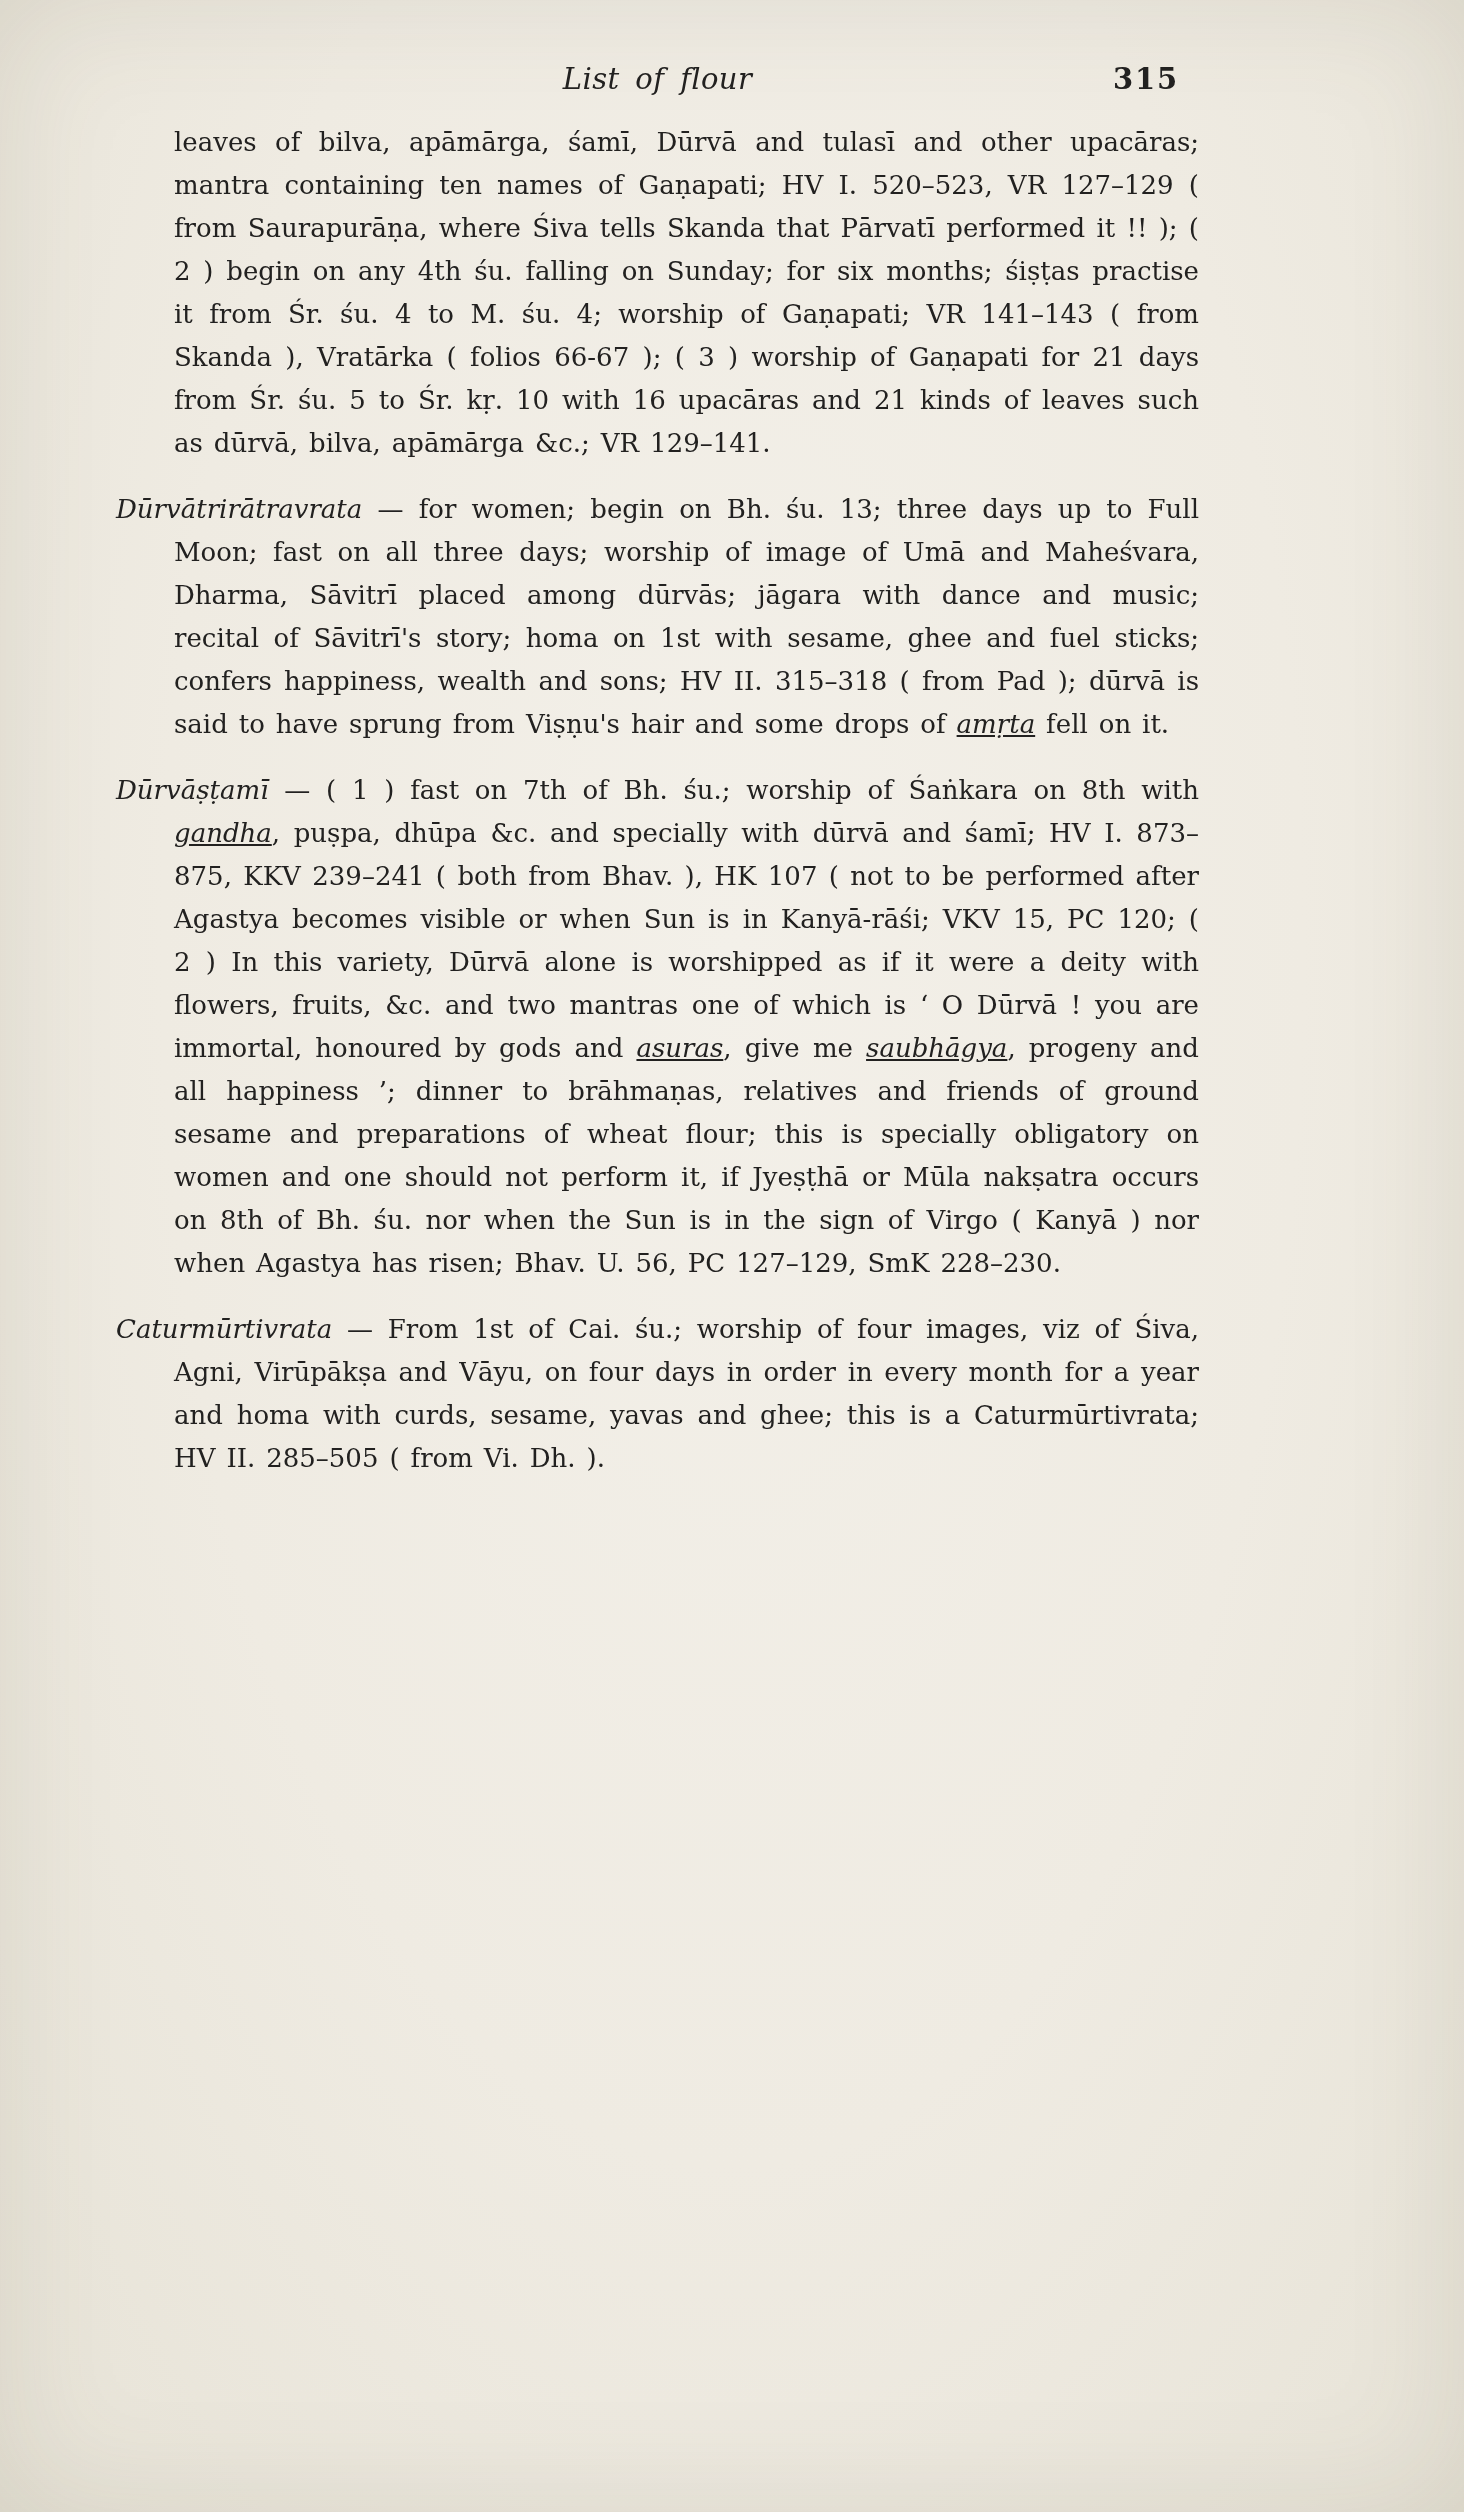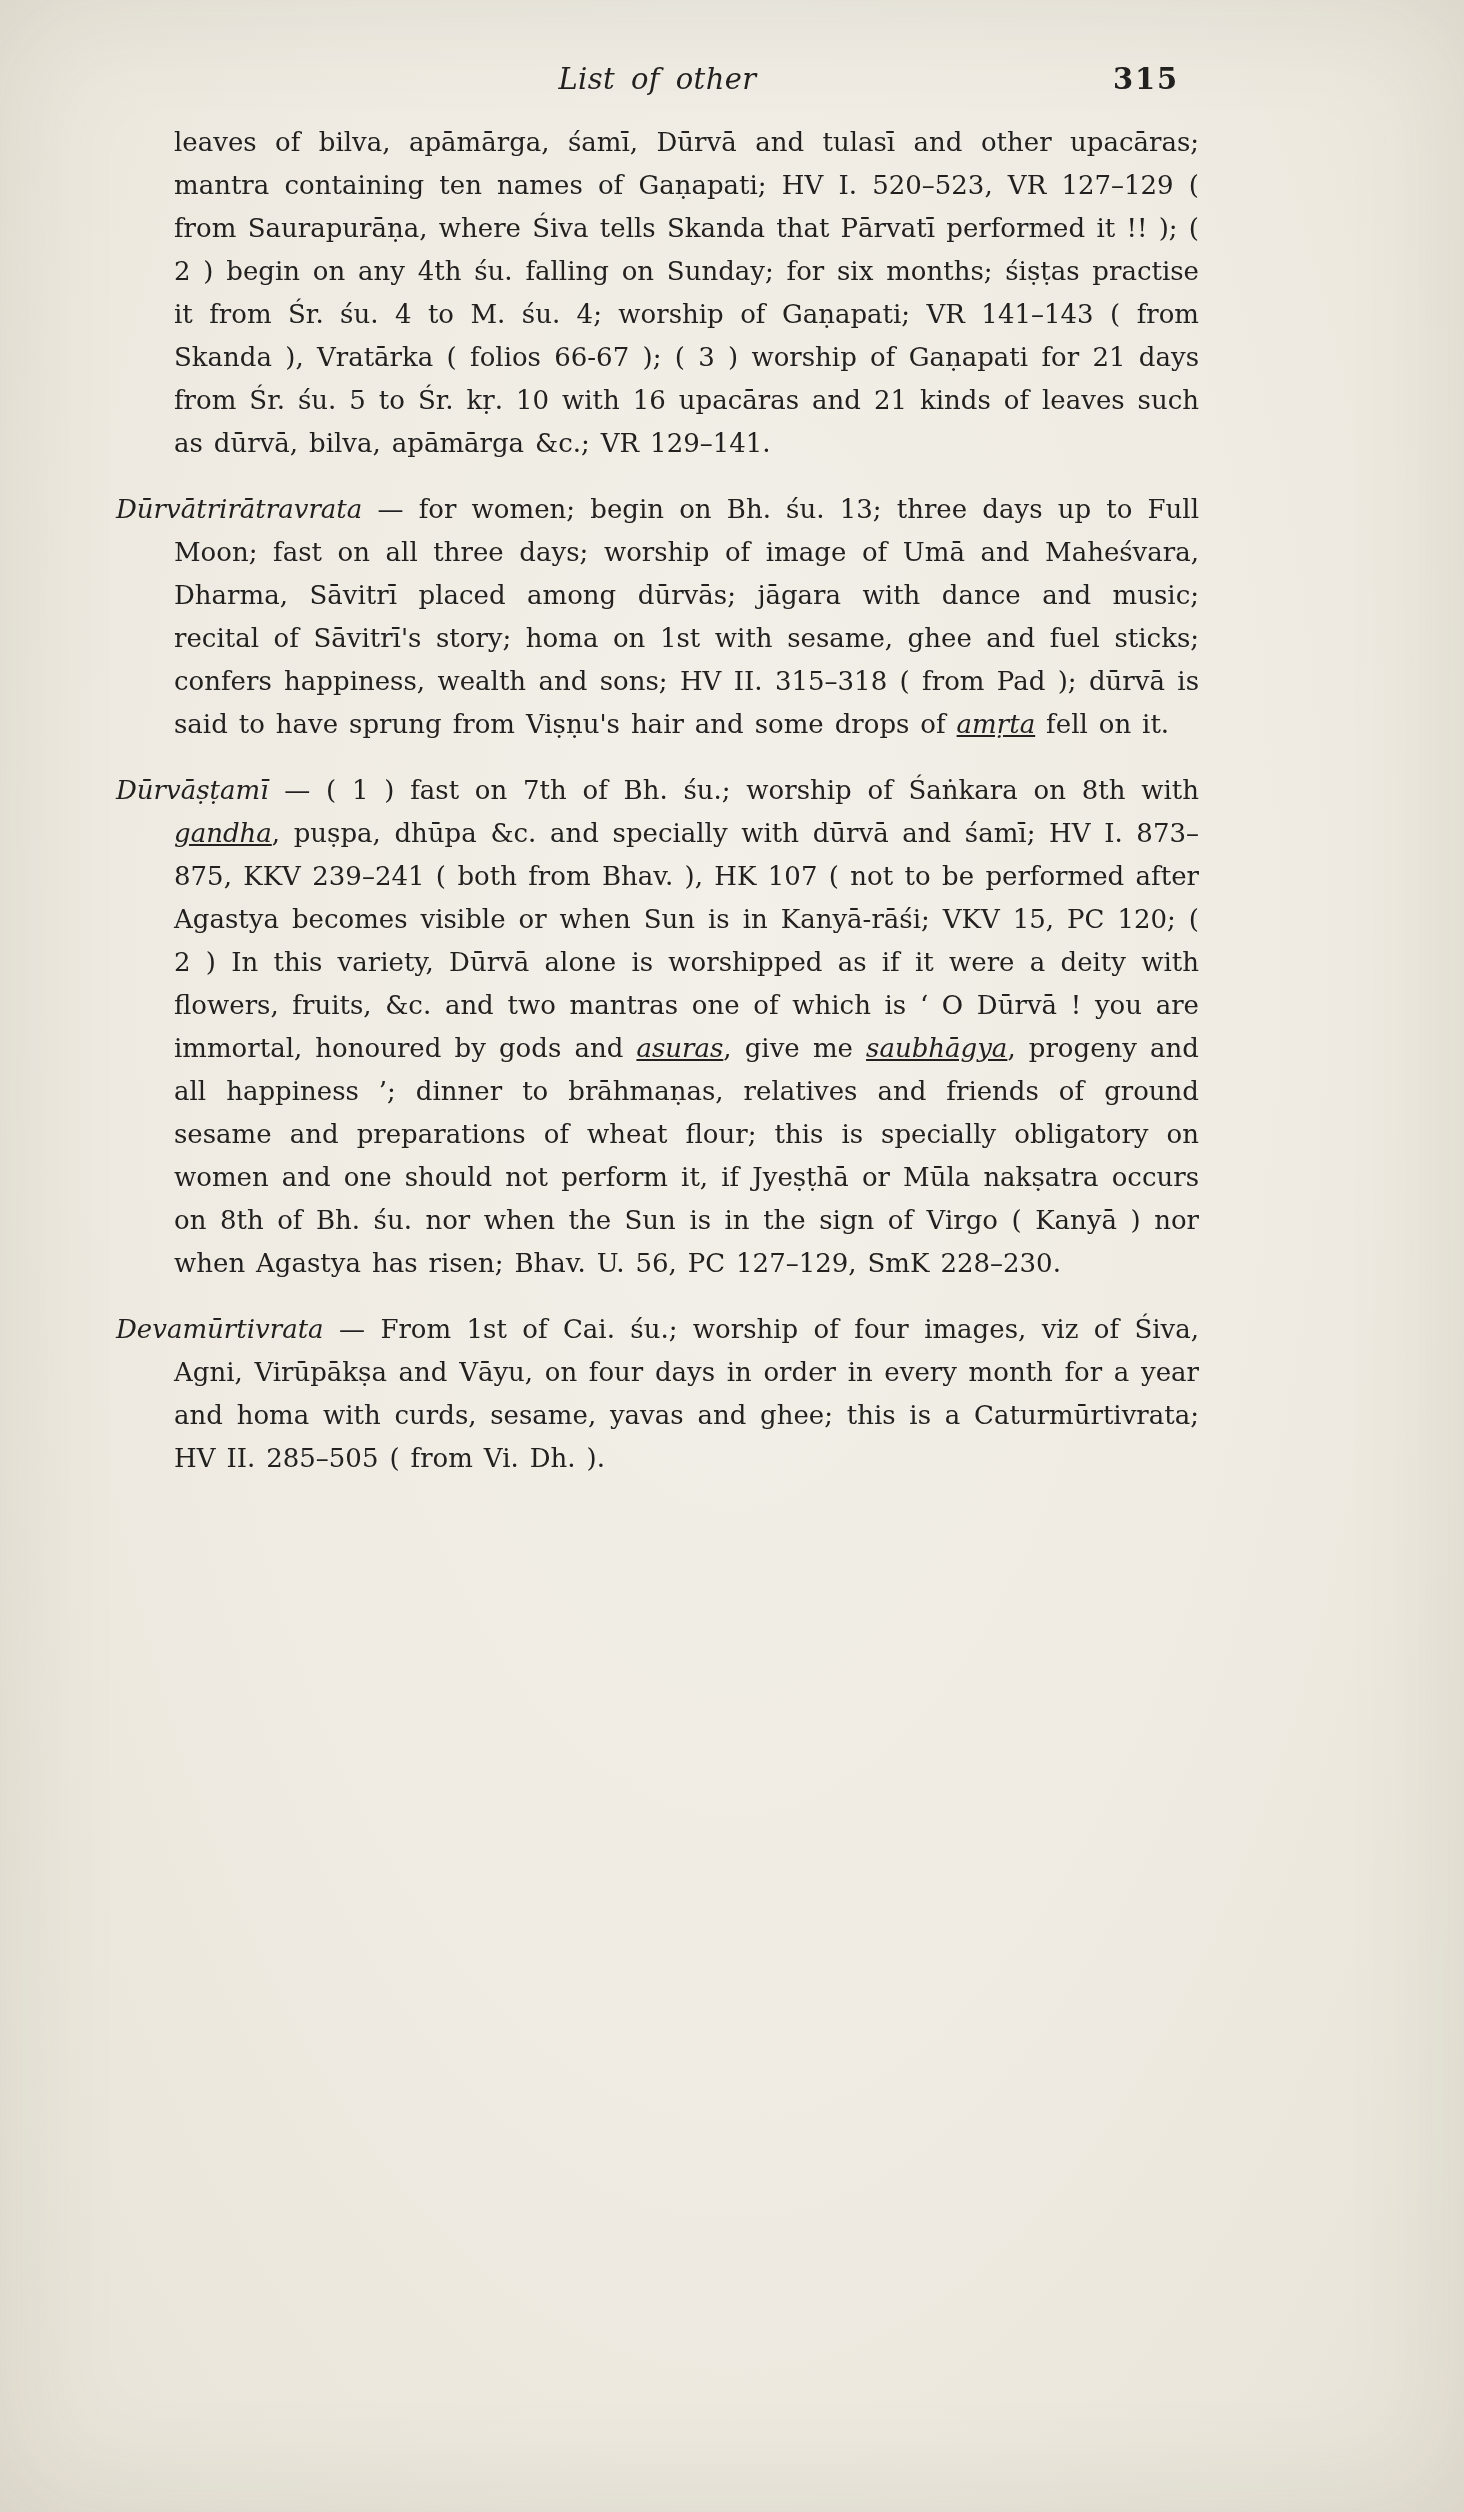--- a/index.html
+++ b/index.html
@@ -64,31 +64,31 @@
   }
   .term { font-style: italic; }
   .it   { font-style: italic; text-decoration: underline; }
 </style>
 </head>
 <body>
 
 <div class="page">
 
   <header class="page-header">
-    <span class="running-title">List of other</span>
+    <span class="running-title">List of flour</span>
     <span class="page-number">315</span>
   </header>
 
   <main class="text-block">
 
     <p class="entry continuation"><span class="rich"><span>leaves of bilva, apāmārga, śamī, Dūrvā and tulasī and other upacāras; mantra containing ten names of Gaṇapati; HV I. 520–523, VR 127–129 ( from Saurapurāṇa, where Śiva tells Skanda that Pārvatī performed it !! ); ( 2 ) begin on any 4th śu. falling on Sunday; for six months; śiṣṭas practise it from Śr. śu. 4 to M. śu. 4; worship of Gaṇapati; VR 141–143 ( from Skanda ), Vratārka ( folios 66-67 ); ( 3 ) worship of Gaṇapati for 21 days from Śr. śu. 5 to Śr. kṛ. 10 with 16 upacāras and 21 kinds of leaves such as dūrvā, bilva, apāmārga &amp;c.; VR 129–141.</span></span></p>
 
     <p class="entry"><span class="term">Dūrvātrirātravrata</span><span class="rich"><span> — for women; begin on Bh. śu. 13; three days up to Full Moon; fast on all three days; worship of image of Umā and Maheśvara, Dharma, Sāvitrī placed among dūrvās; jāgara with dance and music; recital of Sāvitrī's story; homa on 1st with sesame, ghee and fuel sticks; confers happiness, wealth and sons; HV II. 315–318 ( from Pad ); dūrvā is said to have sprung from Viṣṇu's hair and some drops of </span><span class="it">amṛta</span><span> fell on it.</span></span></p>
 
     <p class="entry"><span class="term">Dūrvāṣṭamī</span><span class="rich"><span> — ( 1 ) fast on 7th of Bh. śu.; worship of Śaṅkara on 8th with </span><span class="it">gandha</span><span>, puṣpa, dhūpa &amp;c. and specially with dūrvā and śamī; HV I. 873–875, KKV 239–241 ( both from Bhav. ), HK 107 ( not to be performed after Agastya becomes visible or when Sun is in Kanyā-rāśi; VKV 15, PC 120; ( 2 ) In this variety, Dūrvā alone is worshipped as if it were a deity with flowers, fruits, &amp;c. and two mantras one of which is ‘ O Dūrvā ! you are immortal, honoured by gods and </span><span class="it">asuras</span><span>, give me </span><span class="it">saubhāgya</span><span>, progeny and all happiness ’; dinner to brāhmaṇas, relatives and friends of ground sesame and preparations of wheat flour; this is specially obligatory on women and one should not perform it, if Jyeṣṭhā or Mūla nakṣatra occurs on 8th of Bh. śu. nor when the Sun is in the sign of Virgo ( Kanyā ) nor when Agastya has risen; Bhav. U. 56, PC 127–129, SmK 228–230.</span></span></p>
 
 
-    <p class="entry"><span class="term">Devamūrtivrata</span><span class="rich"><span> — From 1st of Cai. śu.; worship of four images, viz of Śiva, Agni, Virūpākṣa and Vāyu, on four days in order in every month for a year and homa with curds, sesame, yavas and ghee; this is a Caturmūrtivrata; HV II. 285–505 ( from Vi. Dh. ).</span></span></p>
+    <p class="entry"><span class="term">Caturmūrtivrata</span><span class="rich"><span> — From 1st of Cai. śu.; worship of four images, viz of Śiva, Agni, Virūpākṣa and Vāyu, on four days in order in every month for a year and homa with curds, sesame, yavas and ghee; this is a Caturmūrtivrata; HV II. 285–505 ( from Vi. Dh. ).</span></span></p>
 
   </main>
 
 </div>
 
 
 </body></html>

